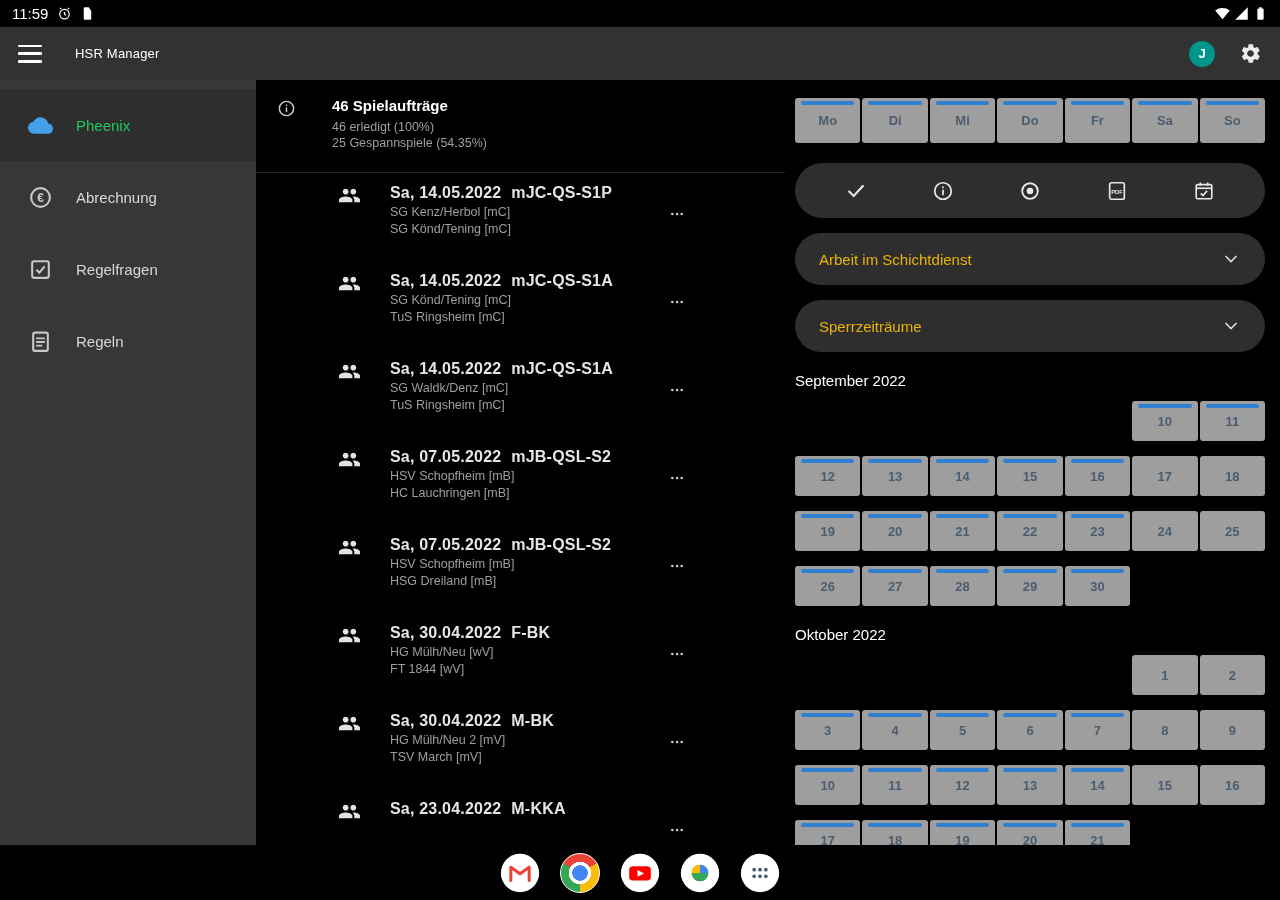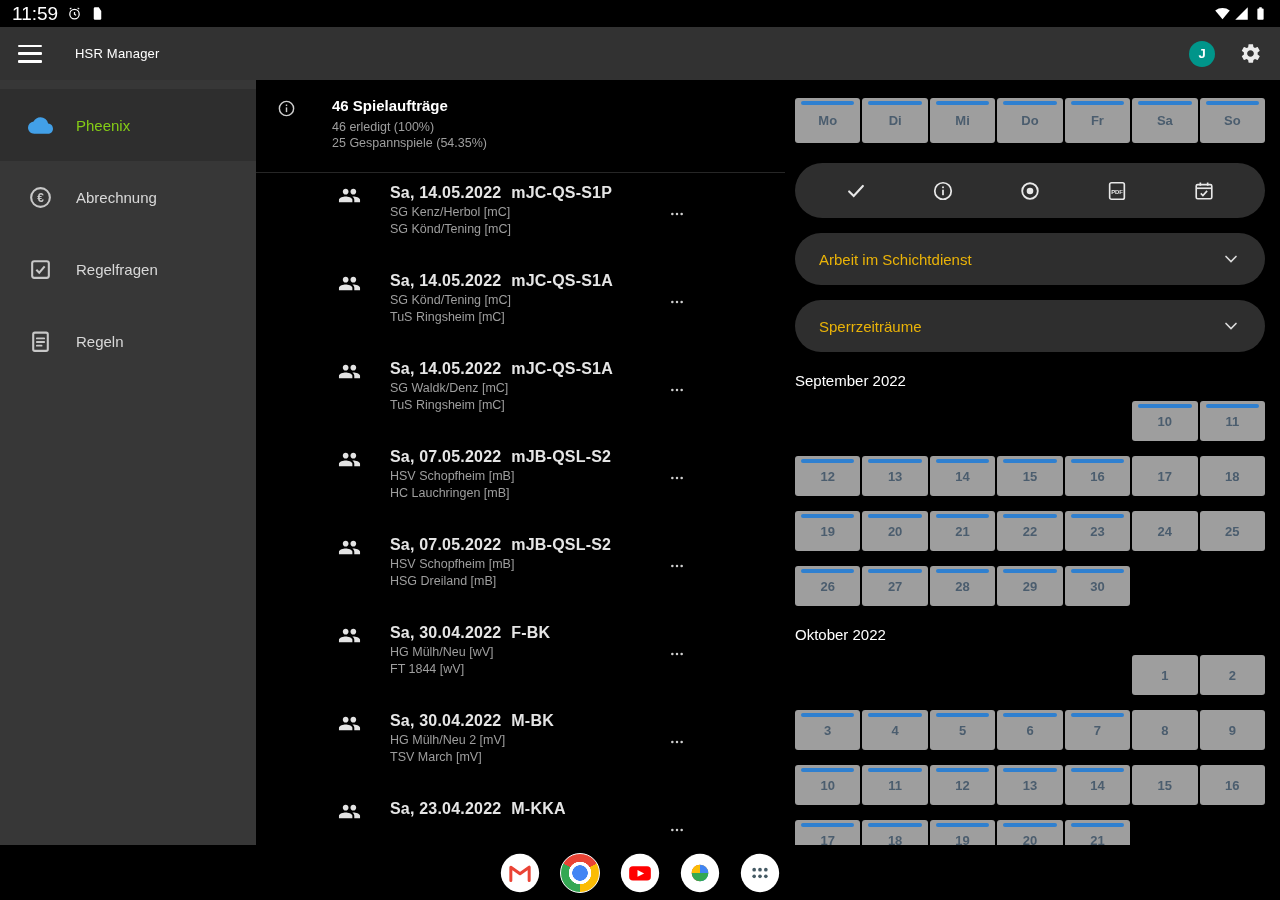--- a/index.html
+++ b/index.html
@@ -1,21 +1,21 @@
 <!DOCTYPE html>
 <html><head>
 <meta charset="utf-8">
 <style>
   * { margin:0; padding:0; box-sizing:border-box; }
   html,body { width:1280px; height:900px; background:#000; overflow:hidden;
               font-family:"Liberation Sans", sans-serif; position:relative; }
 
   
   .status-bar { height:27px; background:#000; color:#fff; display:flex; align-items:center;
-                padding:0 12px; font-size:19px; }
+                padding:0 12px; font-size:15px; }
   .sb-left { display:flex; align-items:center; gap:9px; }
   .sb-right { margin-left:auto; display:flex; align-items:center; gap:4px; }
   .sb-icon { width:15px; height:15px; color:#fff; display:inline-flex; }
   .sb-icon svg { width:100%; height:100%; }
 
   
   .app-bar { height:53px; background:#323232; display:flex; align-items:center; padding:0 18px; }
   .hamburger { width:24px; height:18px; display:flex; flex-direction:column; justify-content:space-between; cursor:pointer; }
   .hamburger div { height:2.6px; background:#fff; border-radius:1px; }
   .app-title { color:#fff; font-size:13px; font-weight:500; margin-left:33px; letter-spacing:.2px; }
@@ -24,21 +24,21 @@
   .gear { width:23px; height:23px; color:#ececec; margin-left:24px; }
   .gear svg { width:100%; height:100%; }
 
   
   .content { position:absolute; top:80px; bottom:55px; left:0; right:0; display:flex; overflow:hidden; }
 
   
   .sidebar { width:256px; background:#373737; padding-top:9px; flex:none; }
   .side-item { height:72px; display:flex; align-items:center; padding:0 28px; color:#d8d8d8;
                font-size:15px; font-weight:500; cursor:pointer; }
-  .side-item.selected { color:#84cc16; background:rgba(0,0,0,.16); }
+  .side-item.selected { color:#22c55e; background:rgba(0,0,0,.16); }
   .s-icon { width:25px; height:25px; margin-right:23px; display:inline-flex; color:#c8c8c8; }
   .side-item.selected .s-icon { color:#42a0e8; }
   .s-icon svg { width:100%; height:100%; }
 
   
   .main { width:539px; flex:none; overflow:hidden; }
   .summary { position:relative; height:92px; padding:17px 0 0 76px; }
   .sum-icon { position:absolute; left:21px; top:19px; width:19px; height:19px; color:#cfcfcf; }
   .sum-icon svg { width:100%; height:100%; }
   .sum-title { font-size:15px; font-weight:700; color:#fff; margin-bottom:5px; }

